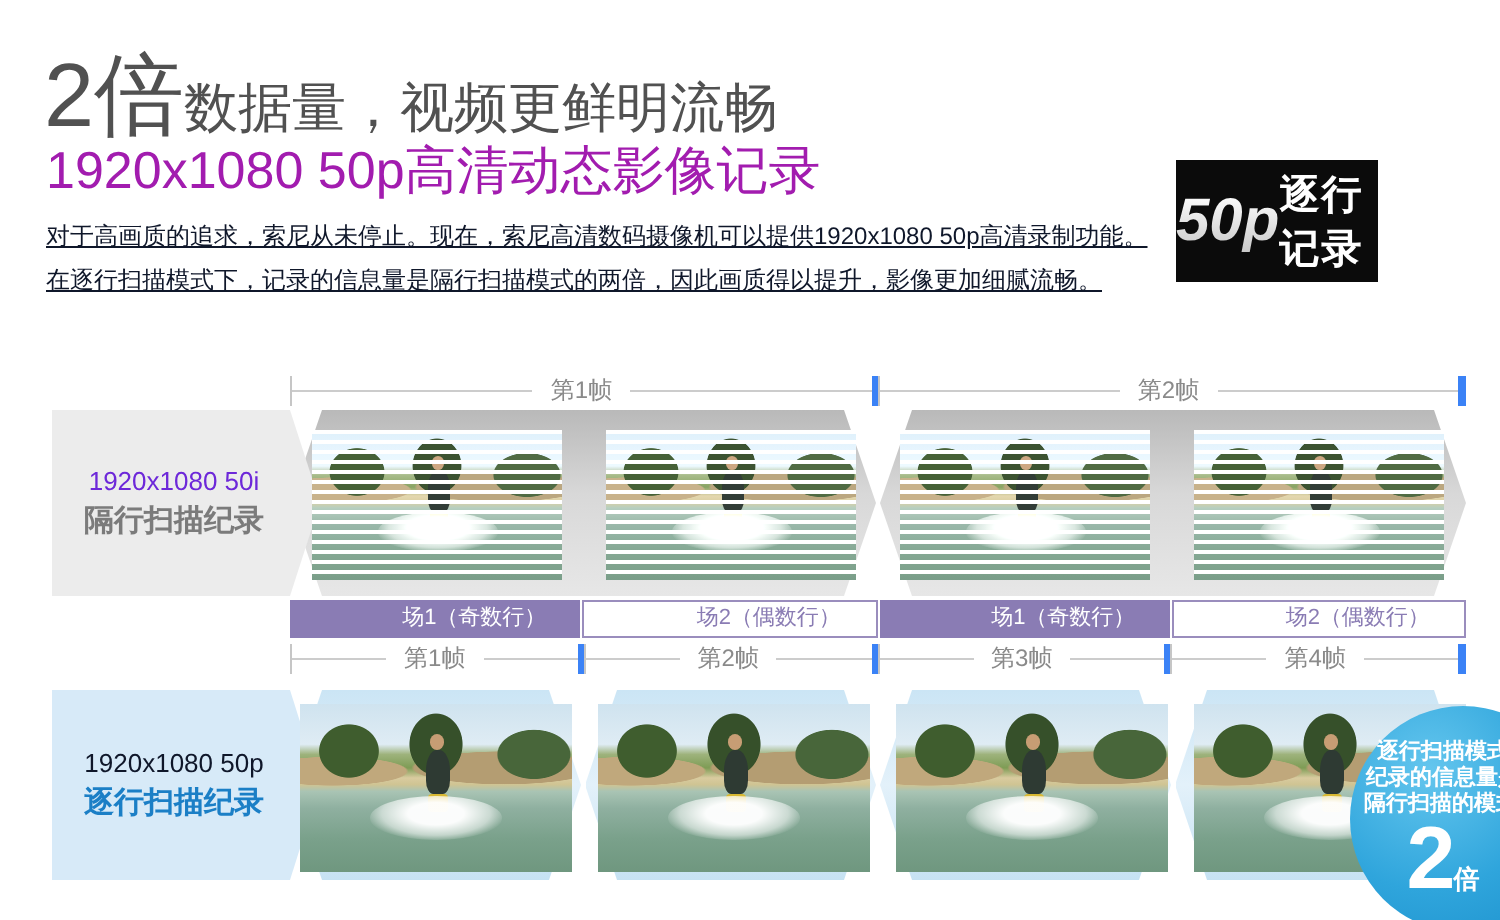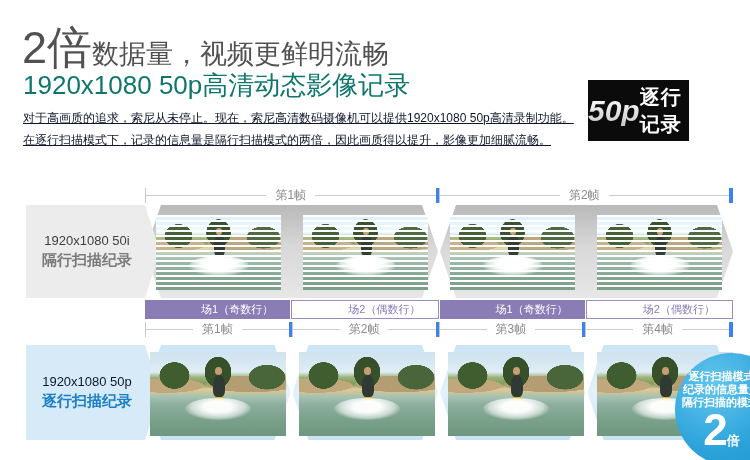--- a/index.html
+++ b/index.html
@@ -3,21 +3,21 @@
 <meta charset="utf-8">
 <style>
   * { margin:0; padding:0; box-sizing:border-box; }
   body { background:#fff; font-family:"Liberation Sans","DejaVu Sans",sans-serif; }
   .page { position:relative; width:750px; height:460px; background:#fff; overflow:hidden; }
 
   
   .title { position:absolute; left:22px; top:18px; color:#515151; white-space:nowrap; }
   .title-big { font-size:45px; }
   .title-rest { font-size:27px; }
-  .subtitle { position:absolute; left:23px; top:68px; font-size:26px; color:#0f766e; white-space:nowrap;text-align:center; }
+  .subtitle { position:absolute; left:23px; top:68px; font-size:26px; color:#a21caf; white-space:nowrap;text-align:center; }
   .intro { position:absolute; left:23px; top:107px; font-size:12px; line-height:22px; color:#0f172a;text-decoration:underline; }
 
   
   .badge-50p { position:absolute; left:588px; top:80px; width:101px; height:61px;
     background:#0b0b0b; color:#fff; display:flex; 
     align-items:center; justify-content:center; }
   .badge-50p-big { font-size:30px; font-weight:bold; font-style:italic; line-height:30px;
     background:linear-gradient(180deg,#ffffff,#c9c9c9); -webkit-background-clip:text; background-clip:text; color:transparent; }
   .badge-50p-small { font-size:20px; font-weight:bold; letter-spacing:1px; margin-top:1px; }
 
@@ -31,21 +31,21 @@
   .bracket::before { content:""; position:absolute; left:0; right:0; top:7px; height:1px; background:#cccccc; }
   .bracket span { position:relative; z-index:1; background:#fff; padding:0 9px;
     font-size:12px; color:#8a8a8a; line-height:15px; }
 
   
   .side-label { position:absolute; left:26px; width:134px;
     clip-path:polygon(0 0, calc(100% - 15px) 0, 100% 50%, calc(100% - 15px) 100%, 0 100%);
     display:flex; flex-direction:column; align-items:center; justify-content:center;
     padding-right:12px; text-align:center; }
   .label-50i { top:205px; height:93px; background:#ececec; }
-  .label-50i .res  { font-size:13px; color:#404040; }
+  .label-50i .res  { font-size:13px; color:#6d28d9; }
   .label-50i .mode { font-size:15px; font-weight:bold; color:#7b7b7b; margin-top:3px; }
   .label-50p { top:345px; height:95px; background:#d7eaf8; }
   .label-50p .res  { font-size:13px; color:#0f172a; }
   .label-50p .mode { font-size:15px; font-weight:bold; color:#1b7fc6; margin-top:3px; }
 
   
   .band { position:absolute; left:145px; width:588px; display:flex; }
   .band .chev { flex:1; margin-right:2px;
     clip-path:polygon(16px 0, calc(100% - 16px) 0, 100% 50%, calc(100% - 16px) 100%, 16px 100%, 0 50%); }
   .band .chev:last-child { margin-right:0; }

